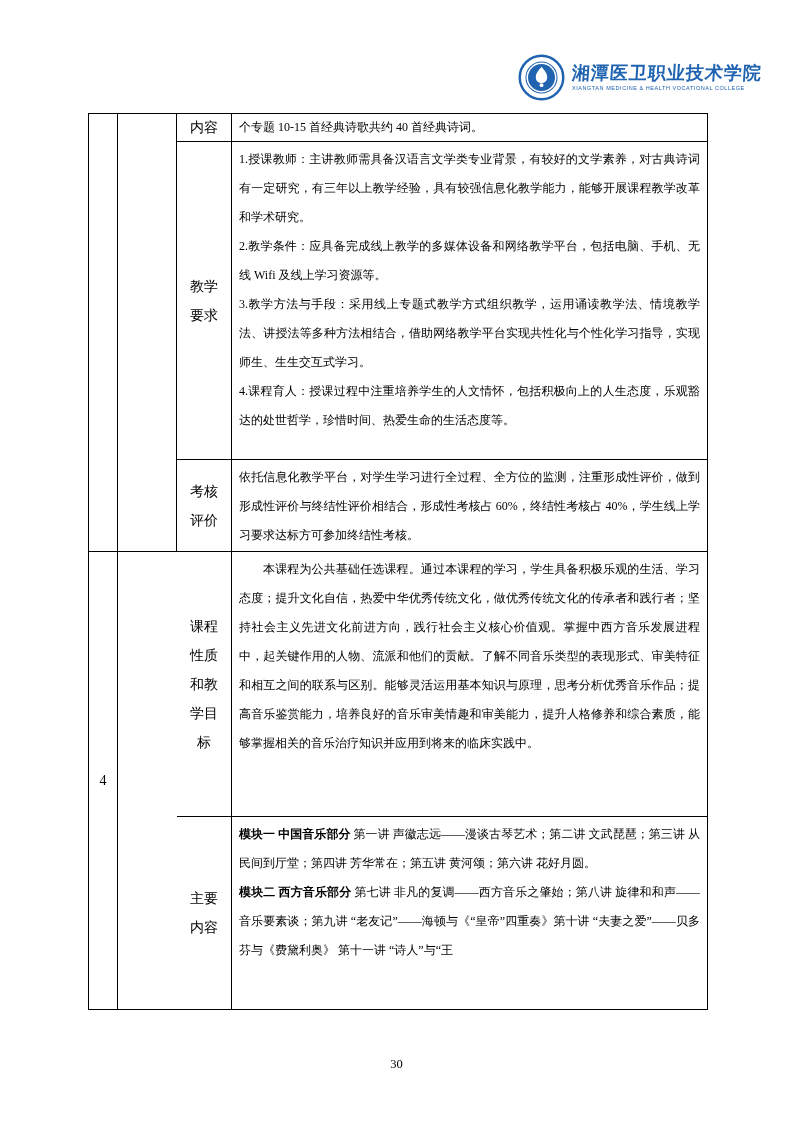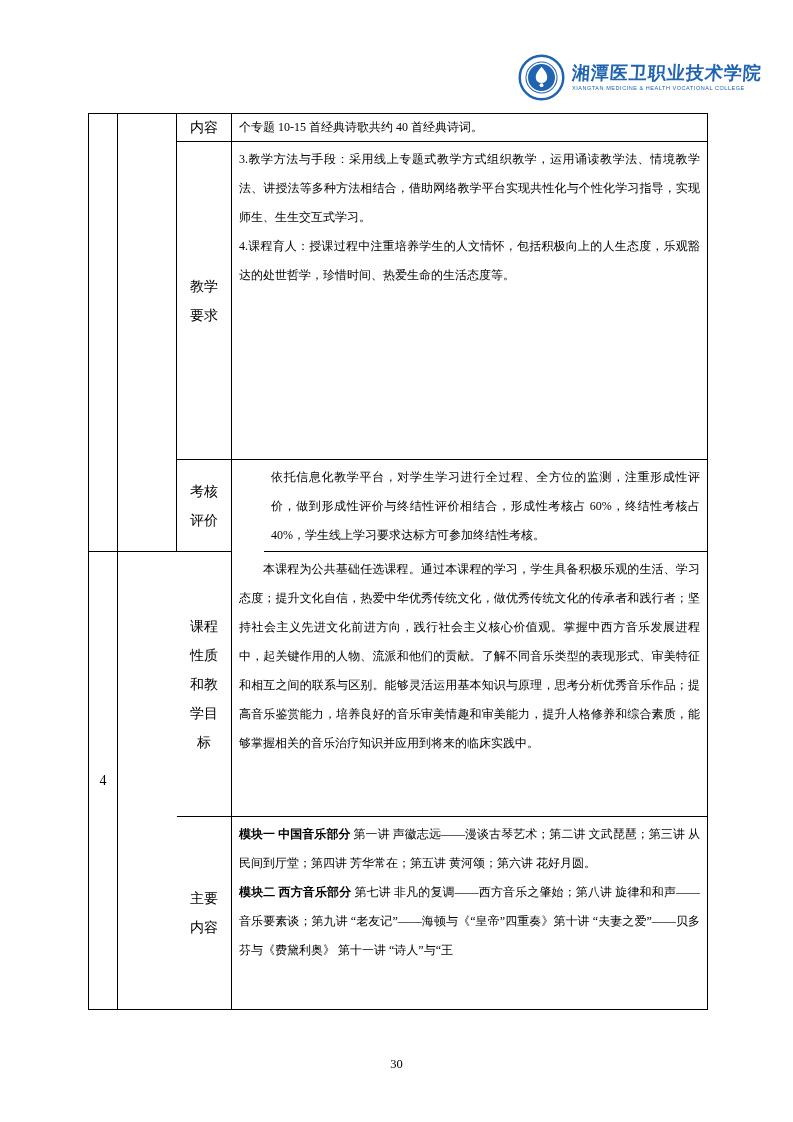--- a/index.html
+++ b/index.html
@@ -83,21 +83,21 @@
   .bold { font-weight: bold; }
 
   
   .c1-top   { grid-column: 1; grid-row: 1 / 4; }
   .c2-top   { grid-column: 2; grid-row: 1 / 4; }
   .r1-label { grid-column: 3; grid-row: 1; }
   .r1-cont  { grid-column: 4; grid-row: 1; }
   .r2-label { grid-column: 3; grid-row: 2; }
   .r2-cont  { grid-column: 4; grid-row: 2; }
   .r3-label { grid-column: 3; grid-row: 3; }
-  .r3-cont  { grid-column: 4; grid-row: 3; margin-left: 32px; }
+  .r3-cont  { grid-column: 4; grid-row: 3; }
   .idx-cell    { grid-column: 1; grid-row: 4 / 6; display: flex; align-items: center; justify-content: center; font-size: 14px; }
   .course-cell { grid-column: 2; grid-row: 4 / 6; }
   .r4-label { grid-column: 3; grid-row: 4; }
   .r4-cont  { grid-column: 4; grid-row: 4; }
   .r5-label { grid-column: 3; grid-row: 5; }
   .r5-cont  { grid-column: 4; grid-row: 5; }
 
   
   .page-number {
     position: absolute;
@@ -136,20 +136,22 @@
       <span class="wrap2">内容</span>
     </div>
     <div class="cell content-cell v-center no-r r1-cont">
       <p>个专题 10-15 首经典诗歌共约 40 首经典诗词。</p>
     </div>
 
     <div class="cell label-cell r2-label">
       <span class="wrap2">教学要求</span>
     </div>
     <div class="cell content-cell no-r r2-cont">
+      <p>1.授课教师：主讲教师需具备汉语言文学类专业背景，有较好的文学素养，对古典诗词有一定研究，有三年以上教学经验，具有较强信息化教学能力，能够开展课程教学改革和学术研究。</p>
+      <p>2.教学条件：应具备完成线上教学的多媒体设备和网络教学平台，包括电脑、手机、无线 Wifi 及线上学习资源等。</p>
       <p>3.教学方法与手段：采用线上专题式教学方式组织教学，运用诵读教学法、情境教学法、讲授法等多种方法相结合，借助网络教学平台实现共性化与个性化学习指导，实现师生、生生交互式学习。</p>
       <p>4.课程育人：授课过程中注重培养学生的人文情怀，包括积极向上的人生态度，乐观豁达的处世哲学，珍惜时间、热爱生命的生活态度等。</p>
     </div>
 
     <div class="cell label-cell r3-label">
       <span class="wrap2">考核评价</span>
     </div>
     <div class="cell content-cell no-r r3-cont">
       <p>依托信息化教学平台，对学生学习进行全过程、全方位的监测，注重形成性评价，做到形成性评价与终结性评价相结合，形成性考核占 60%，终结性考核占 40%，学生线上学习要求达标方可参加终结性考核。</p>
     </div>

